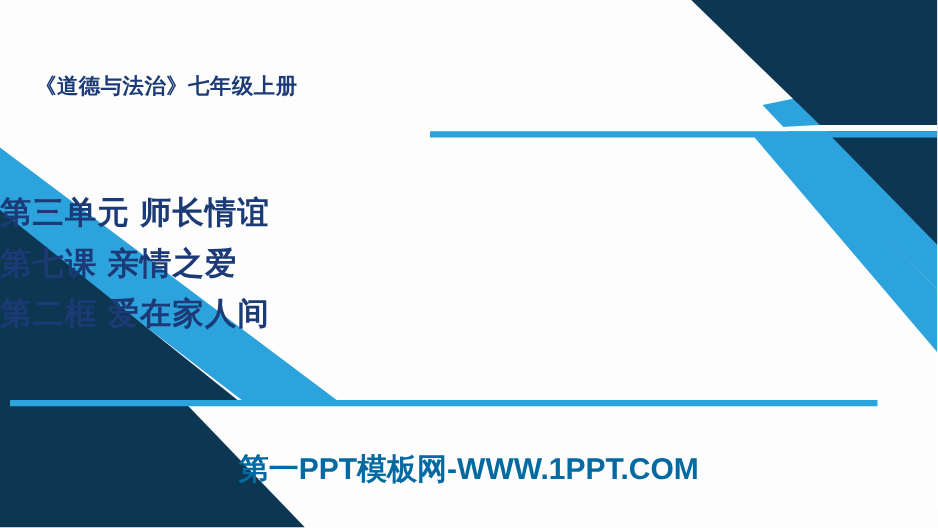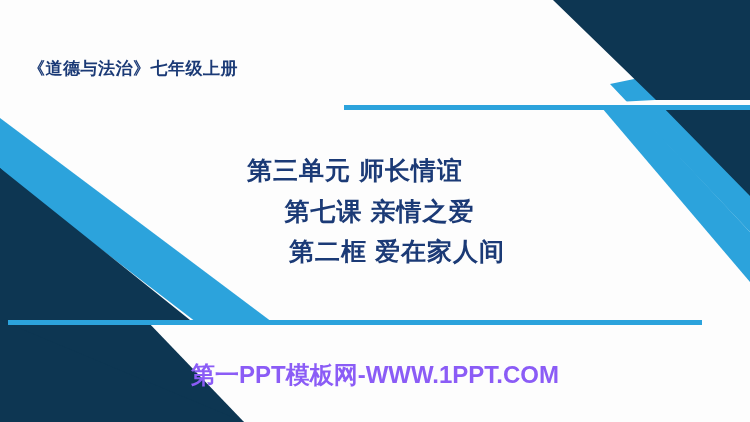--- a/index.html
+++ b/index.html
@@ -31,40 +31,39 @@
     font-weight: bold;
     letter-spacing: 0.5px;
     color: #1b3a76;
     white-space: nowrap;
   }
   .title-block {
     position: absolute;
     left: 0;
     top: 150px;
     width: 750px;
-    text-align: center;
   }
   .title-line {
     color: #1b3a76;
     font-size: 25px;
     font-weight: bold;
     line-height: 1.62;
     letter-spacing: 1px;
     white-space: nowrap;
   }
   .title-line.l1 { padding-right: 40px; }
-  .title-line.l2 { padding-right: 12px; margin-left: 21px; }
-  .title-line.l3 { padding-left: 44px; }
+  .title-line.l2 { padding-right: 12px; }
+  .title-line.l3 { }
   .watermark {
     position: absolute;
     left: 0;
     top: 359px;
     width: 750px;
     text-align: center;
-    color: #8b5cf6;
+    color: #0369a1;
     font-size: 24px;
     font-weight: bold;
     letter-spacing: 0px;
     white-space: nowrap;
   }
 </style>
 </head>
 <body>
 
 <div id="slide">

